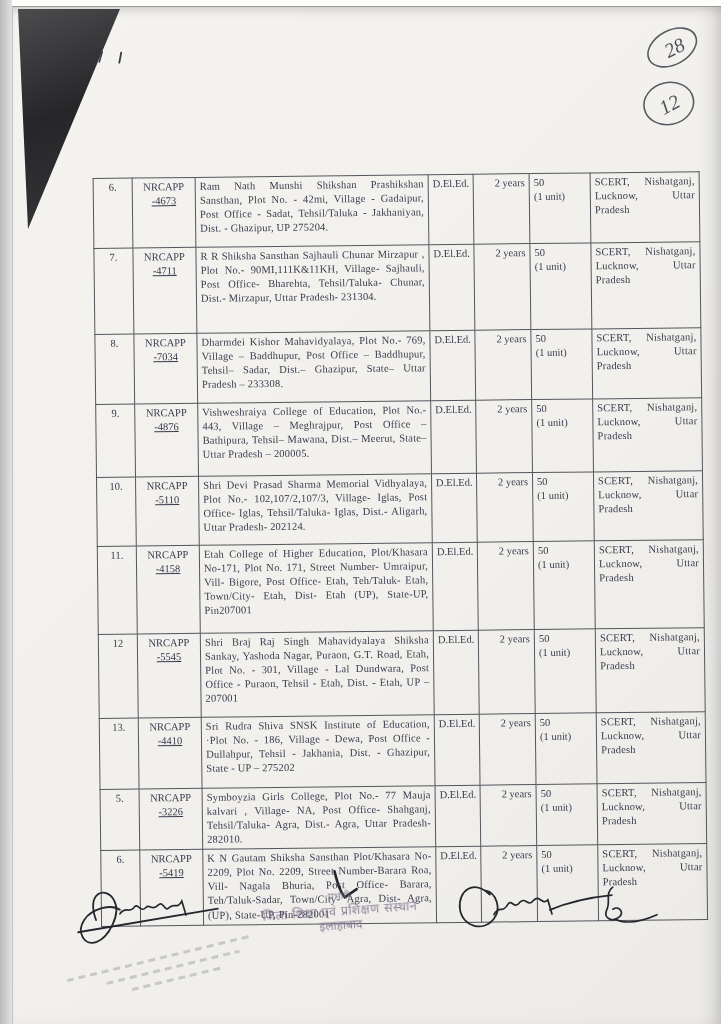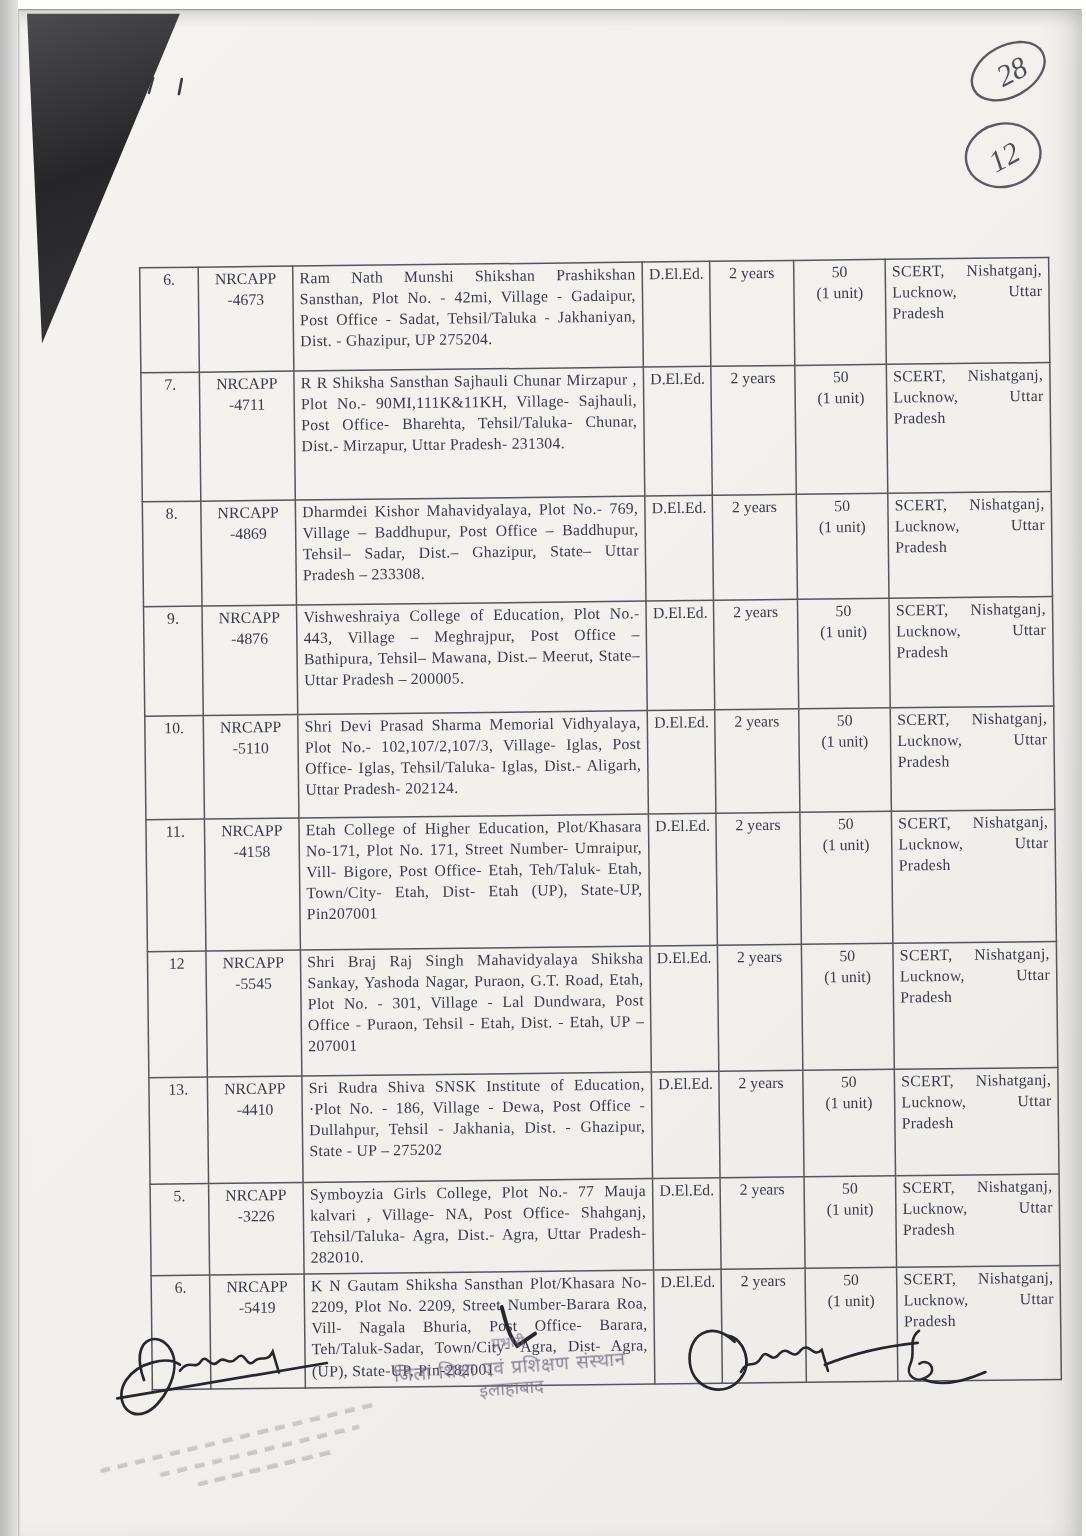--- a/index.html
+++ b/index.html
@@ -29,25 +29,25 @@
     padding:2px 4px 2px 4px;overflow:hidden;}
   #doc-table col.c-serial{width:39px;}
   #doc-table col.c-code{width:63px;}
   #doc-table col.c-inst{width:233px;}
   #doc-table col.c-course{width:45px;}
   #doc-table col.c-dur{width:56px;}
   #doc-table col.c-intake{width:61px;}
   #doc-table col.c-office{width:109px;}
   td.serial{text-align:center;}
   td.code{text-align:center;}
-  td.code .l2{display:block;}
+  td.code .l2{display:block;text-decoration:underline;}
   td.inst{text-align:justify;letter-spacing:.2px;}
   td.course{text-align:left;margin-left:28px;}
-  td.dur{text-align:center;margin-top:40px;}
-  td.intake{text-align:center;}
+  td.dur{text-align:right;margin-top:40px;}
+  td.intake{}
   td.intake .l2{display:block;font-family:Liberation Serif, serif;}
   td.office{text-align:justify;letter-spacing:.2px;}
 
   
   .overlay{position:absolute;pointer-events:none;}
   #hindi-stamp{left:205px;top:893px;width:270px;color:rgba(116,106,132,.82);
     transform:rotate(-3.5deg);text-align:center;line-height:1.25;
     filter:blur(.3px);font-family:"DejaVu Sans", sans-serif;}
   #hindi-stamp .s1{font-size:10px;}
   #hindi-stamp .s2{font-size:12.5px;letter-spacing:.5px;}
@@ -115,21 +115,21 @@
           <span>50</span>
           <span class="l2">(1 unit)</span>
         </td>
         <td class="office">SCERT, Nishatganj, Lucknow, Uttar Pradesh</td>
       </tr>
 
       <tr style="height: 70px;">
         <td class="serial">8.</td>
         <td class="code">
           <span>NRCAPP</span>
-          <span class="l2">-4869</span>
+          <span class="l2">-7034</span>
         </td>
         <td class="inst">Dharmdei Kishor Mahavidyalaya, Plot No.- 769, Village – Baddhupur, Post Office – Baddhupur, Tehsil– Sadar, Dist.– Ghazipur, State– Uttar Pradesh – 233308.</td>
         <td class="course">D.El.Ed.</td>
         <td class="dur">2 years</td>
         <td class="intake">
           <span>50</span>
           <span class="l2">(1 unit)</span>
         </td>
         <td class="office">SCERT, Nishatganj, Lucknow, Uttar Pradesh</td>
       </tr>

